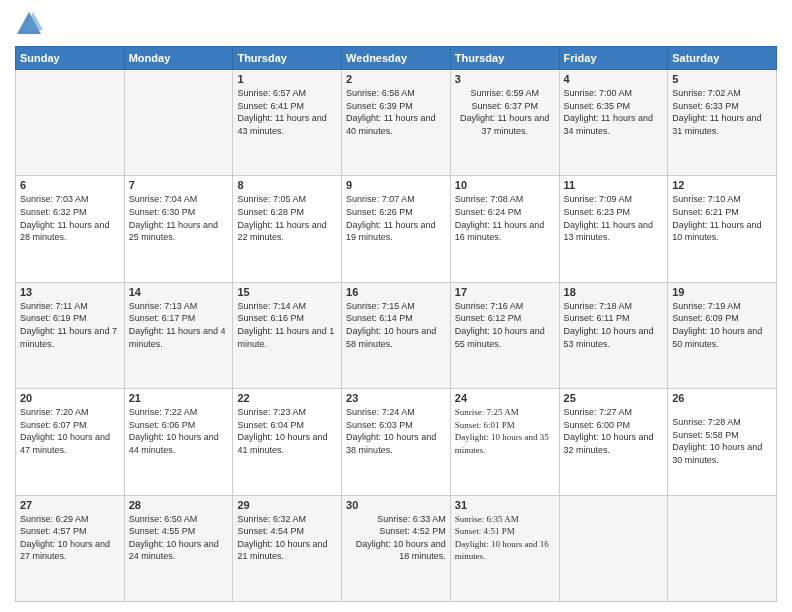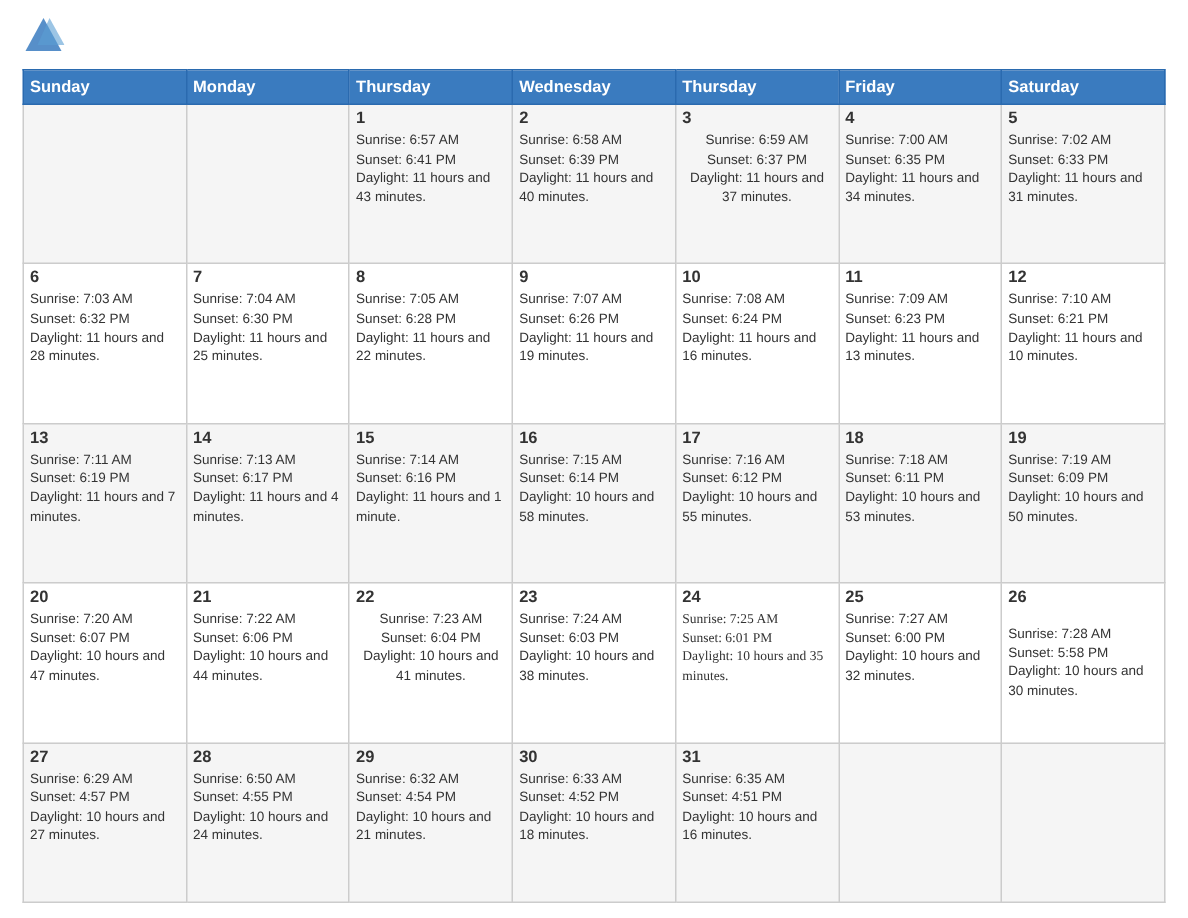--- a/index.html
+++ b/index.html
@@ -266,21 +266,21 @@
 Daylight: 10 hours and 47 minutes.</div>
           </td>
           <td>
             <div class="day-number">21</div>
             <div class="day-info" style="white-space: pre-line;">Sunrise: 7:22 AM
 Sunset: 6:06 PM
 Daylight: 10 hours and 44 minutes.</div>
           </td>
           <td>
             <div class="day-number">22</div>
-            <div class="day-info" style="white-space: pre-line; text-align: center;">Sunrise: 7:23 AM
+            <div class="day-info" style="white-space: pre-line;">Sunrise: 7:23 AM
 Sunset: 6:04 PM
 Daylight: 10 hours and 41 minutes.</div>
           </td>
           <td>
             <div class="day-number">23</div>
             <div class="day-info" style="white-space: pre-line;">Sunrise: 7:24 AM
 Sunset: 6:03 PM
 Daylight: 10 hours and 38 minutes.</div>
           </td>
           <td>
@@ -316,27 +316,27 @@
 Daylight: 10 hours and 24 minutes.</div>
           </td>
           <td>
             <div class="day-number">29</div>
             <div class="day-info" style="white-space: pre-line;">Sunrise: 6:32 AM
 Sunset: 4:54 PM
 Daylight: 10 hours and 21 minutes.</div>
           </td>
           <td>
             <div class="day-number">30</div>
-            <div class="day-info" style="white-space: pre-line;">Sunrise: 6:33 AM
+            <div class="day-info" style="white-space: pre-line; text-align: right;">Sunrise: 6:33 AM
 Sunset: 4:52 PM
 Daylight: 10 hours and 18 minutes.</div>
           </td>
           <td>
             <div class="day-number">31</div>
-            <div class="day-info" style="white-space: pre-line;">Sunrise: 6:35 AM
+            <div class="day-info" style="white-space: pre-line; font-family: Liberation Serif, serif;">Sunrise: 6:35 AM
 Sunset: 4:51 PM
 Daylight: 10 hours and 16 minutes.</div>
           </td>
           <td class="empty-cell"></td>
           <td class="empty-cell"></td>
         </tr>
       </tbody>
   </table>
 </div>
 

